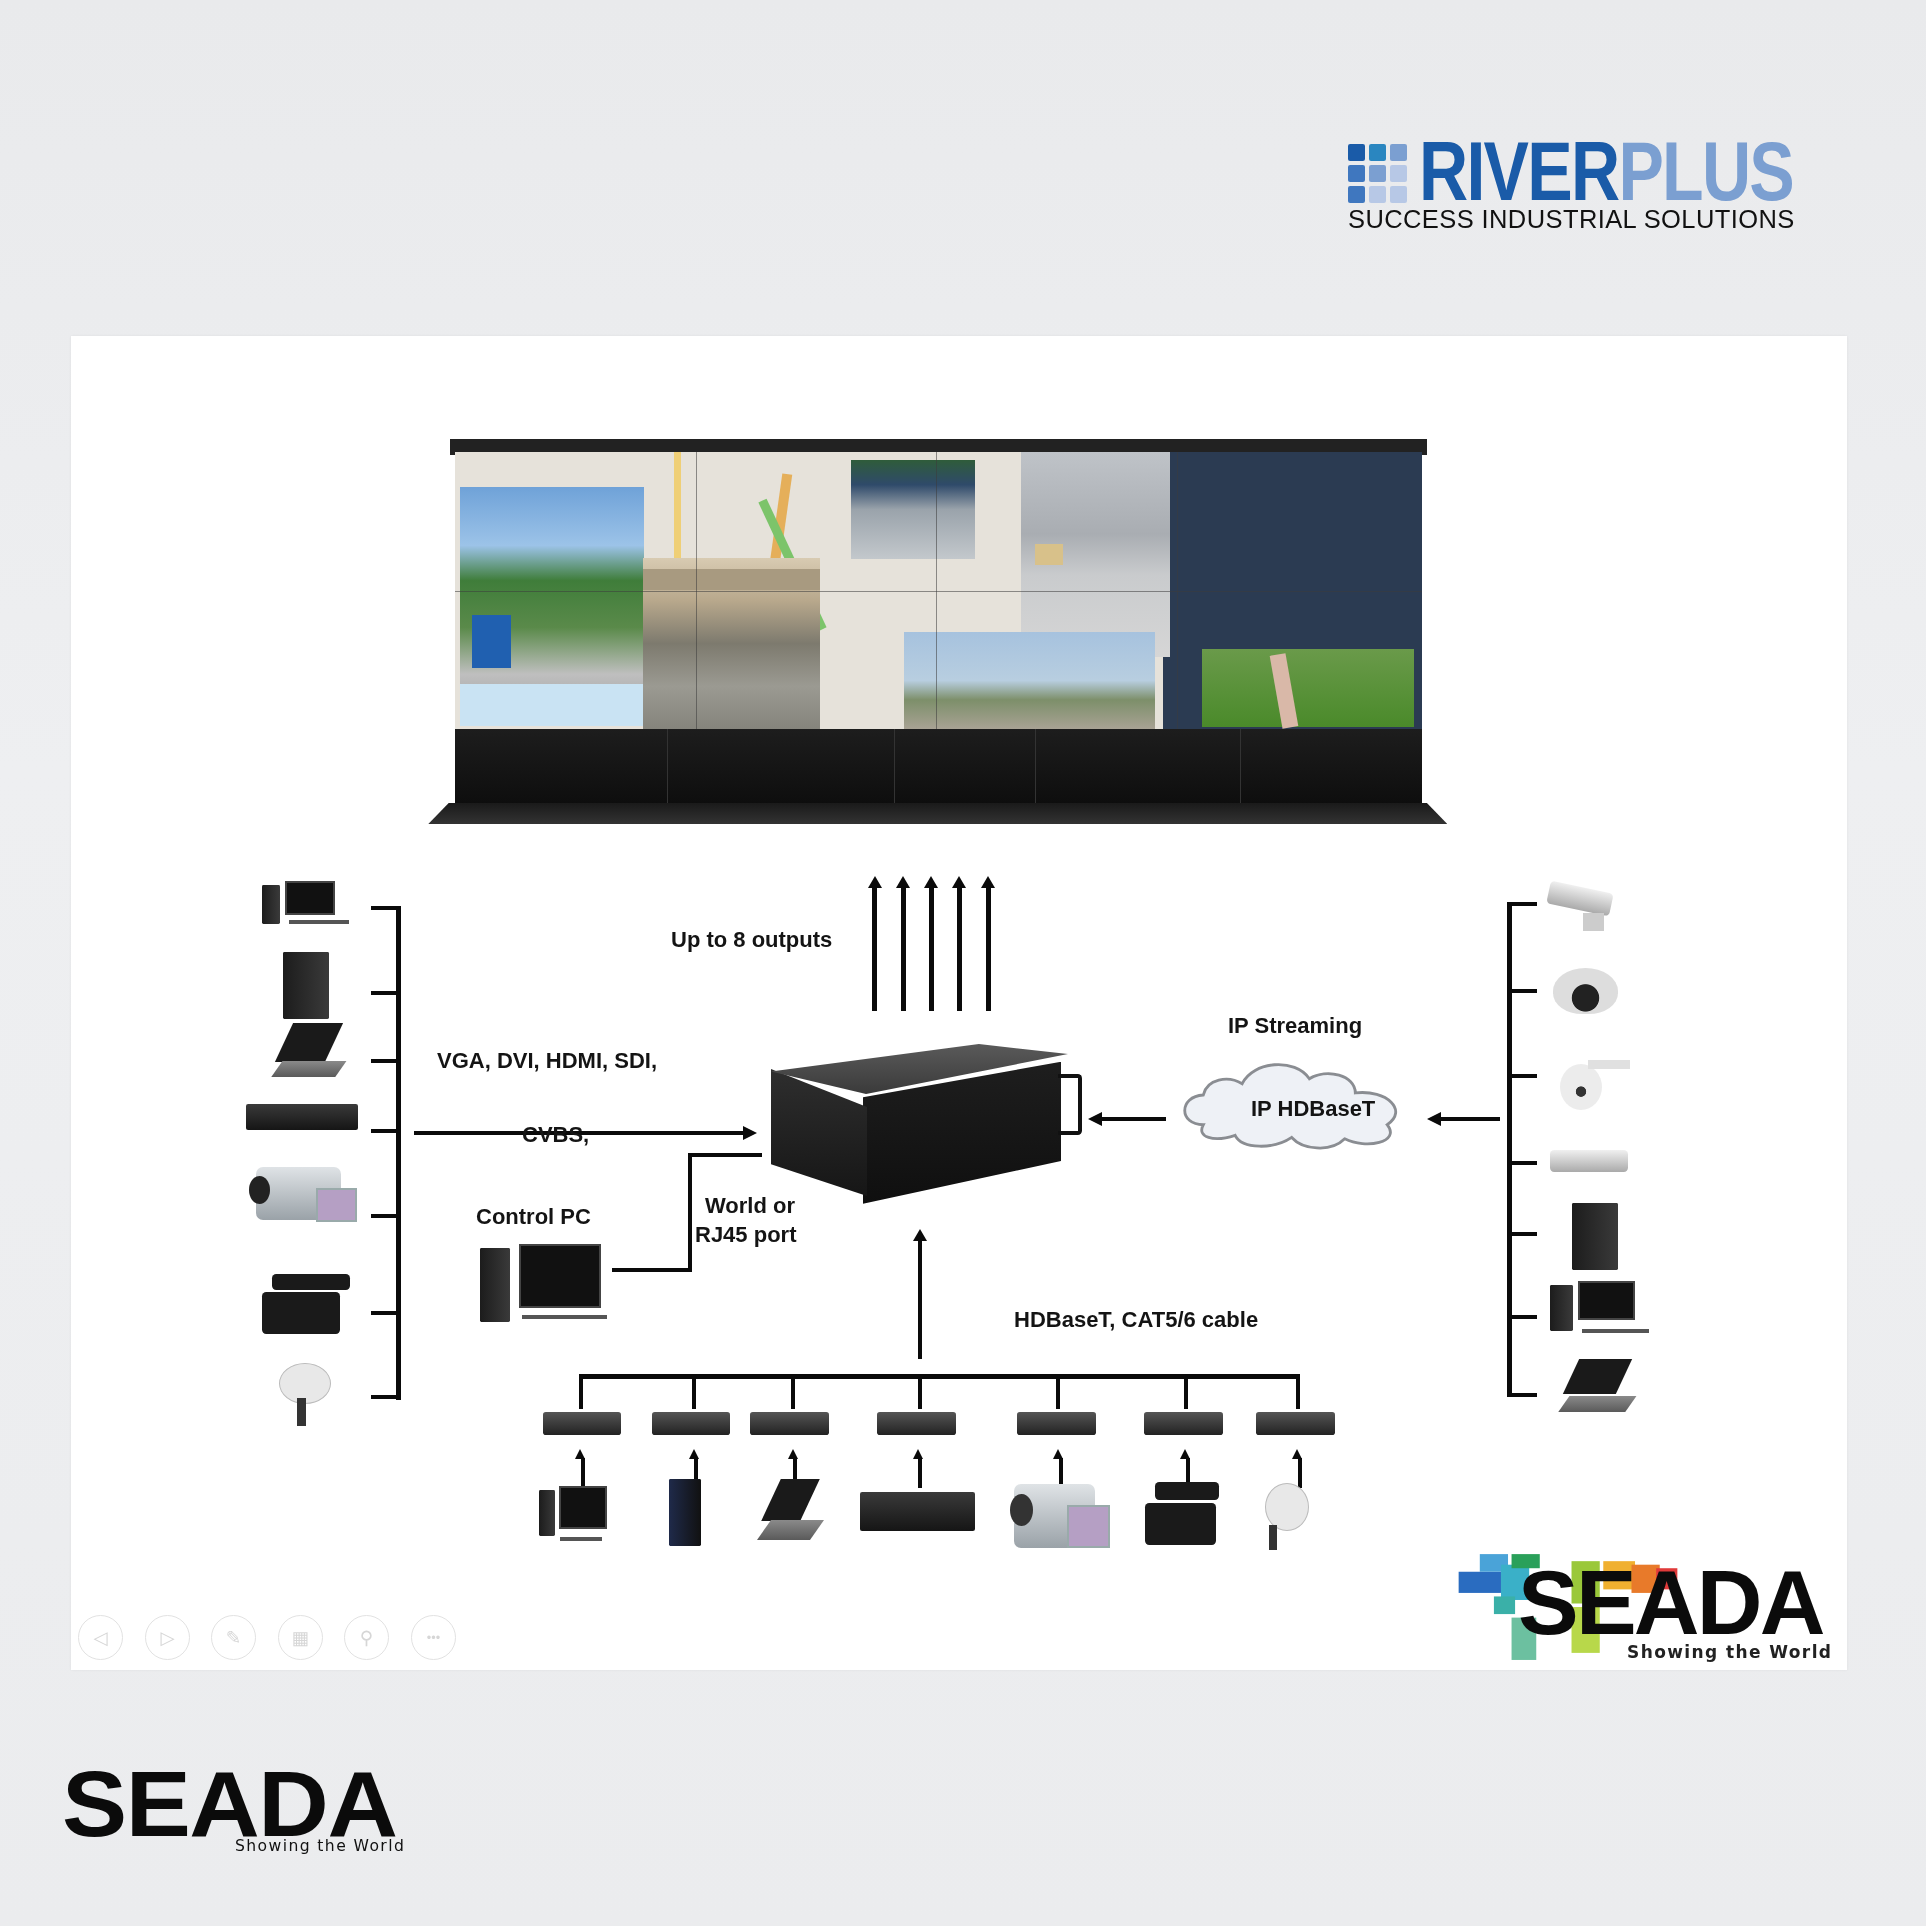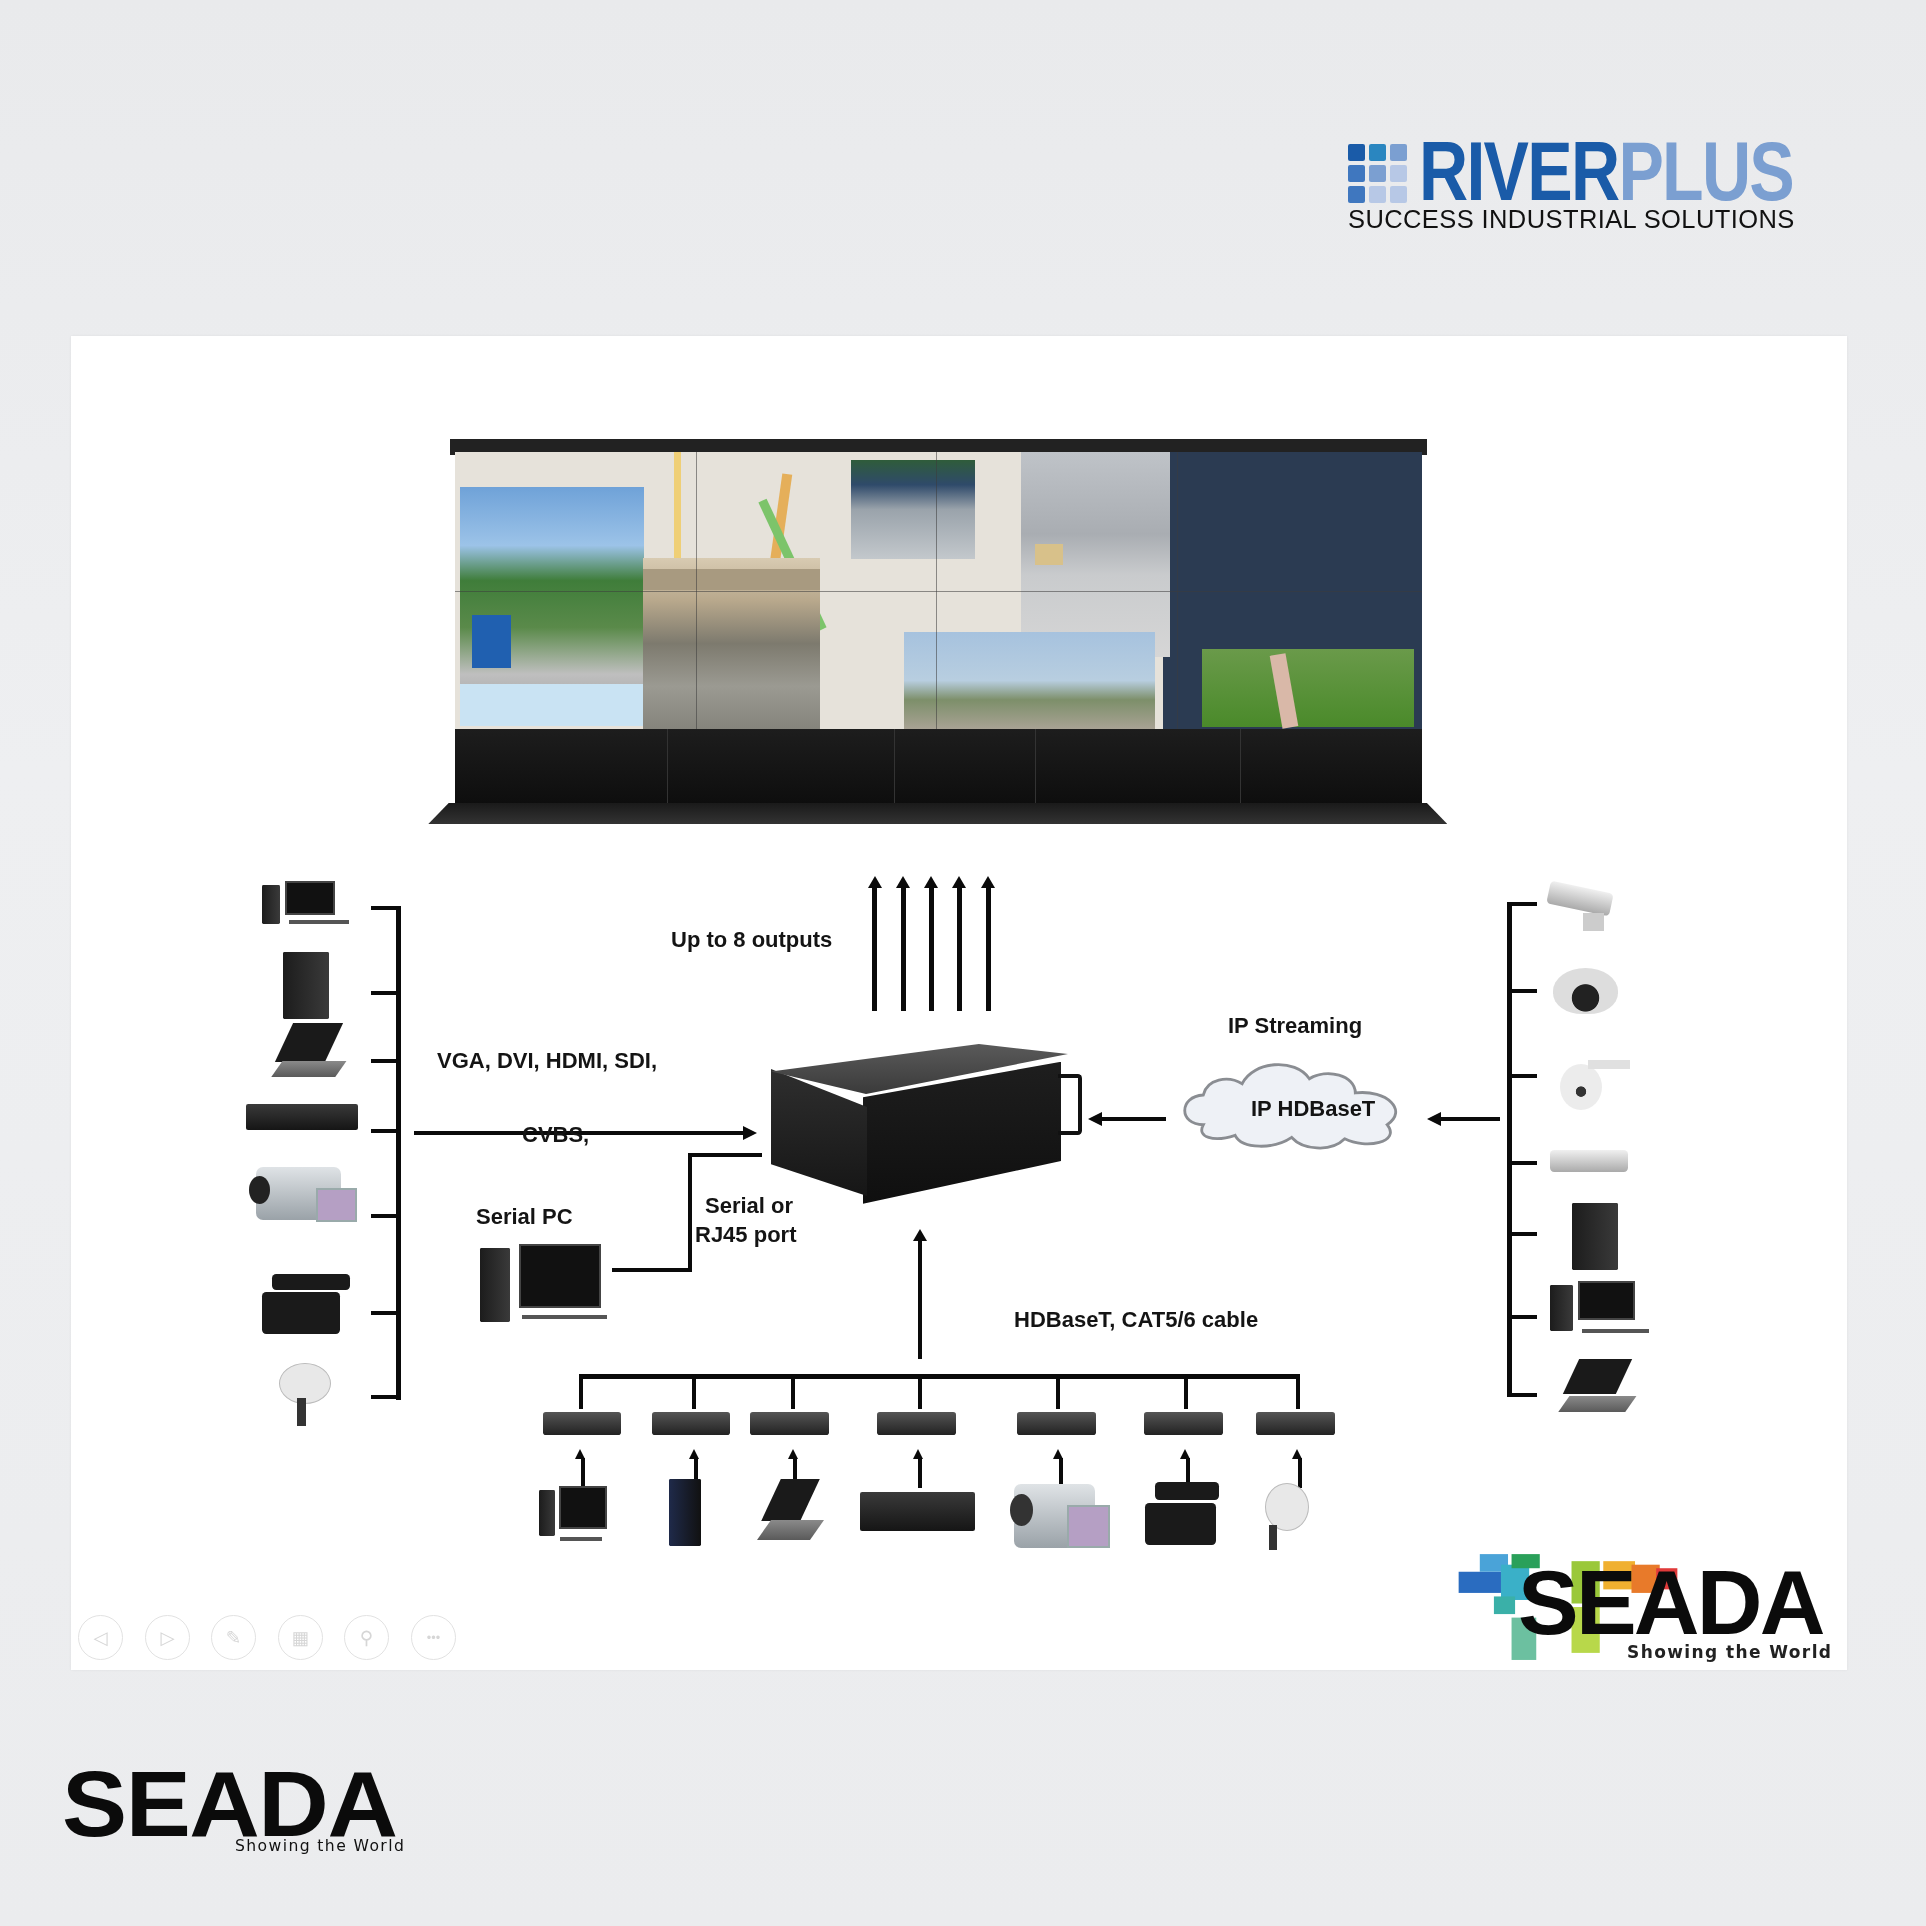--- a/index.html
+++ b/index.html
@@ -204,32 +204,32 @@
 <div class="label" style="left:437px;top:1047px;">VGA, DVI, HDMI, SDI,</div>
 <div class="label" style="left:522px;top:1077px;margin-top:44px;">CVBS,</div>
 
 <div class="abs chassis">
   <div class="abs ch-side"></div>
   <div class="abs ch-front"></div>
   <div class="abs ch-top"></div>
   <div class="abs ch-handle"></div>
 </div>
 
-<div class="label" style="left:476px;top:1203px;">Serial PC</div>
+<div class="label" style="left:476px;top:1203px;">Control PC</div>
 <div class="dev" style="left:480px;top:1244px;width:156px;height:85px;">
   <div class="pc-tower" style="left:0;top:3.5px;width:30px;height:74px;"></div>
   <div class="pc-monitor" style="left:39px;top:0;width:78px;height:60px;"></div>
   <div class="pc-kbd" style="left:42px;top:71px;width:85px;"></div>
 </div>
 <div>
   <div class="line" style="left:612px;top:1268px;width:78px;height:4.2px;"></div>
   <div class="line" style="left:688px;top:1153px;width:4.2px;height:119px;"></div>
   <div class="line" style="left:688px;top:1153px;width:74px;height:4.2px;"></div>
 </div>
-<div class="label" style="left:705px;top:1192px;">Serial or</div>
+<div class="label" style="left:705px;top:1192px;">World or</div>
 <div class="label" style="left:695px;top:1221px;">RJ45 port</div>
 
 <div class="label" style="left:1228px;top:1012px;">IP Streaming</div>
 <svg class="abs cloud" viewBox="0 0 345 140">
   <path d="M40 100 C5 100 5 60 40 58 C45 35 75 30 95 42 C110 10 170 5 190 35 C215 20 255 30 255 55 C300 50 330 80 300 100 C320 125 270 135 240 120 C220 140 180 135 165 118 C140 135 95 135 85 115 C55 125 30 118 40 100 Z" fill="#eef1f6" stroke="#8a8d92" stroke-width="4"></path>
 </svg>
 <div class="label" style="left:1251px;top:1095px;">IP HDBaseT</div>
 <div class="line" style="left:1100px;top:1117px;width:66px;height:4.2px;"></div>
 <div class="arrow-left" style="left:1088px;top:1112px;"></div>
 <div class="line" style="left:1439px;top:1117px;width:61px;height:4.2px;"></div>

